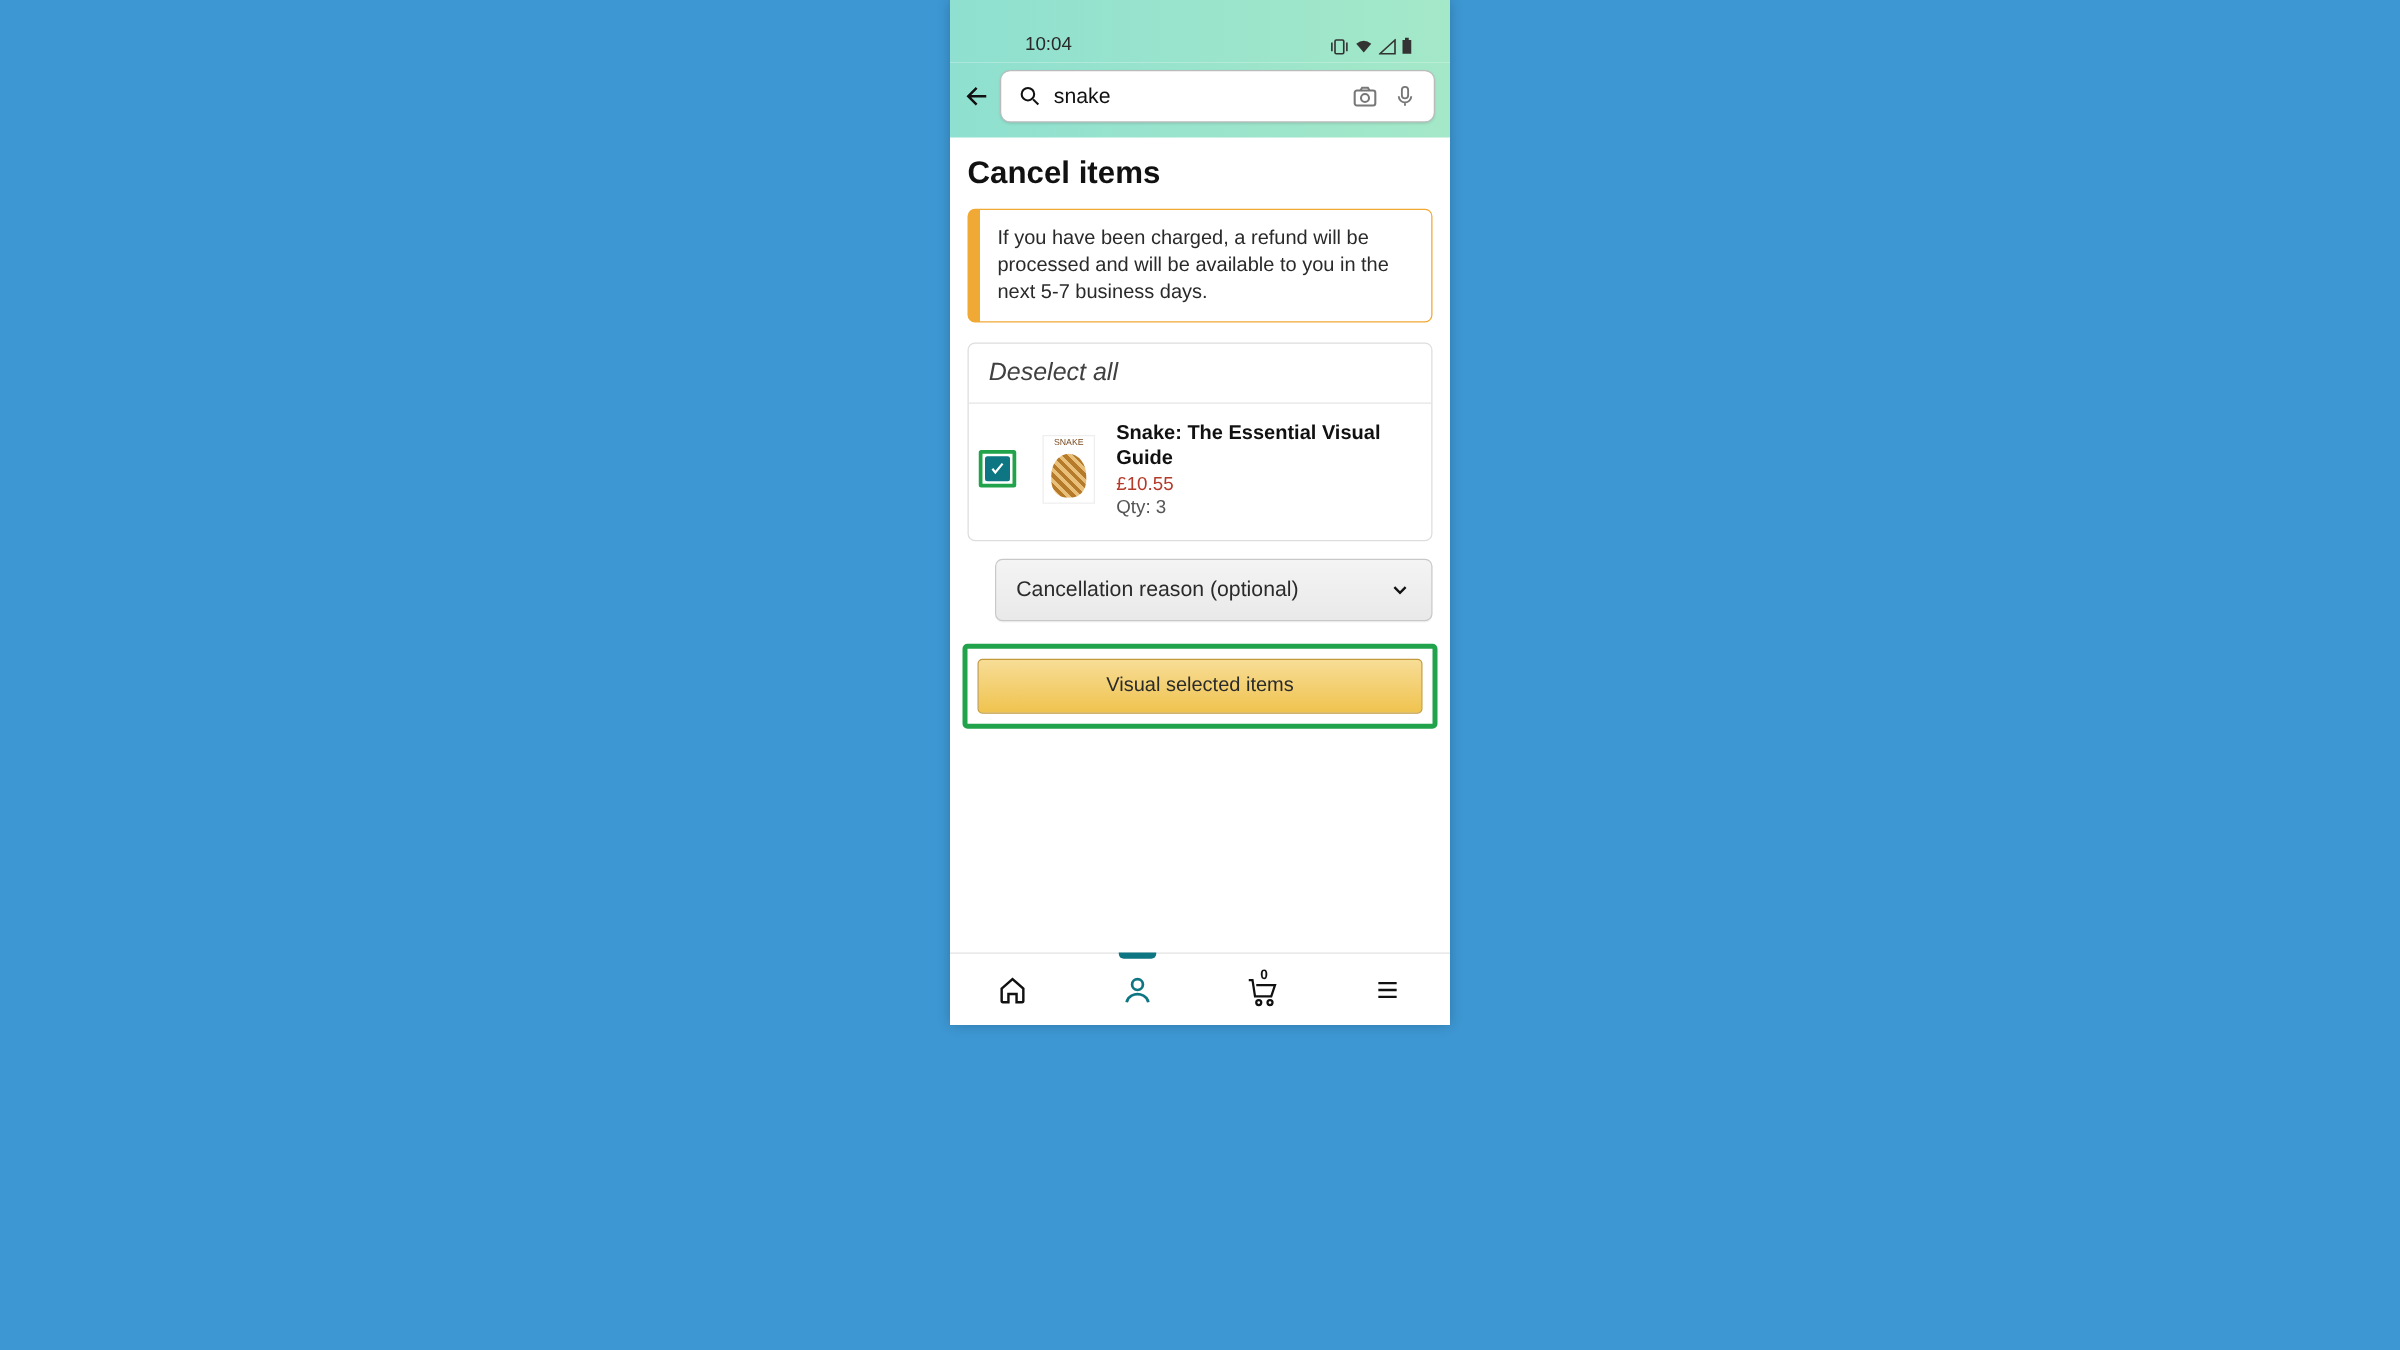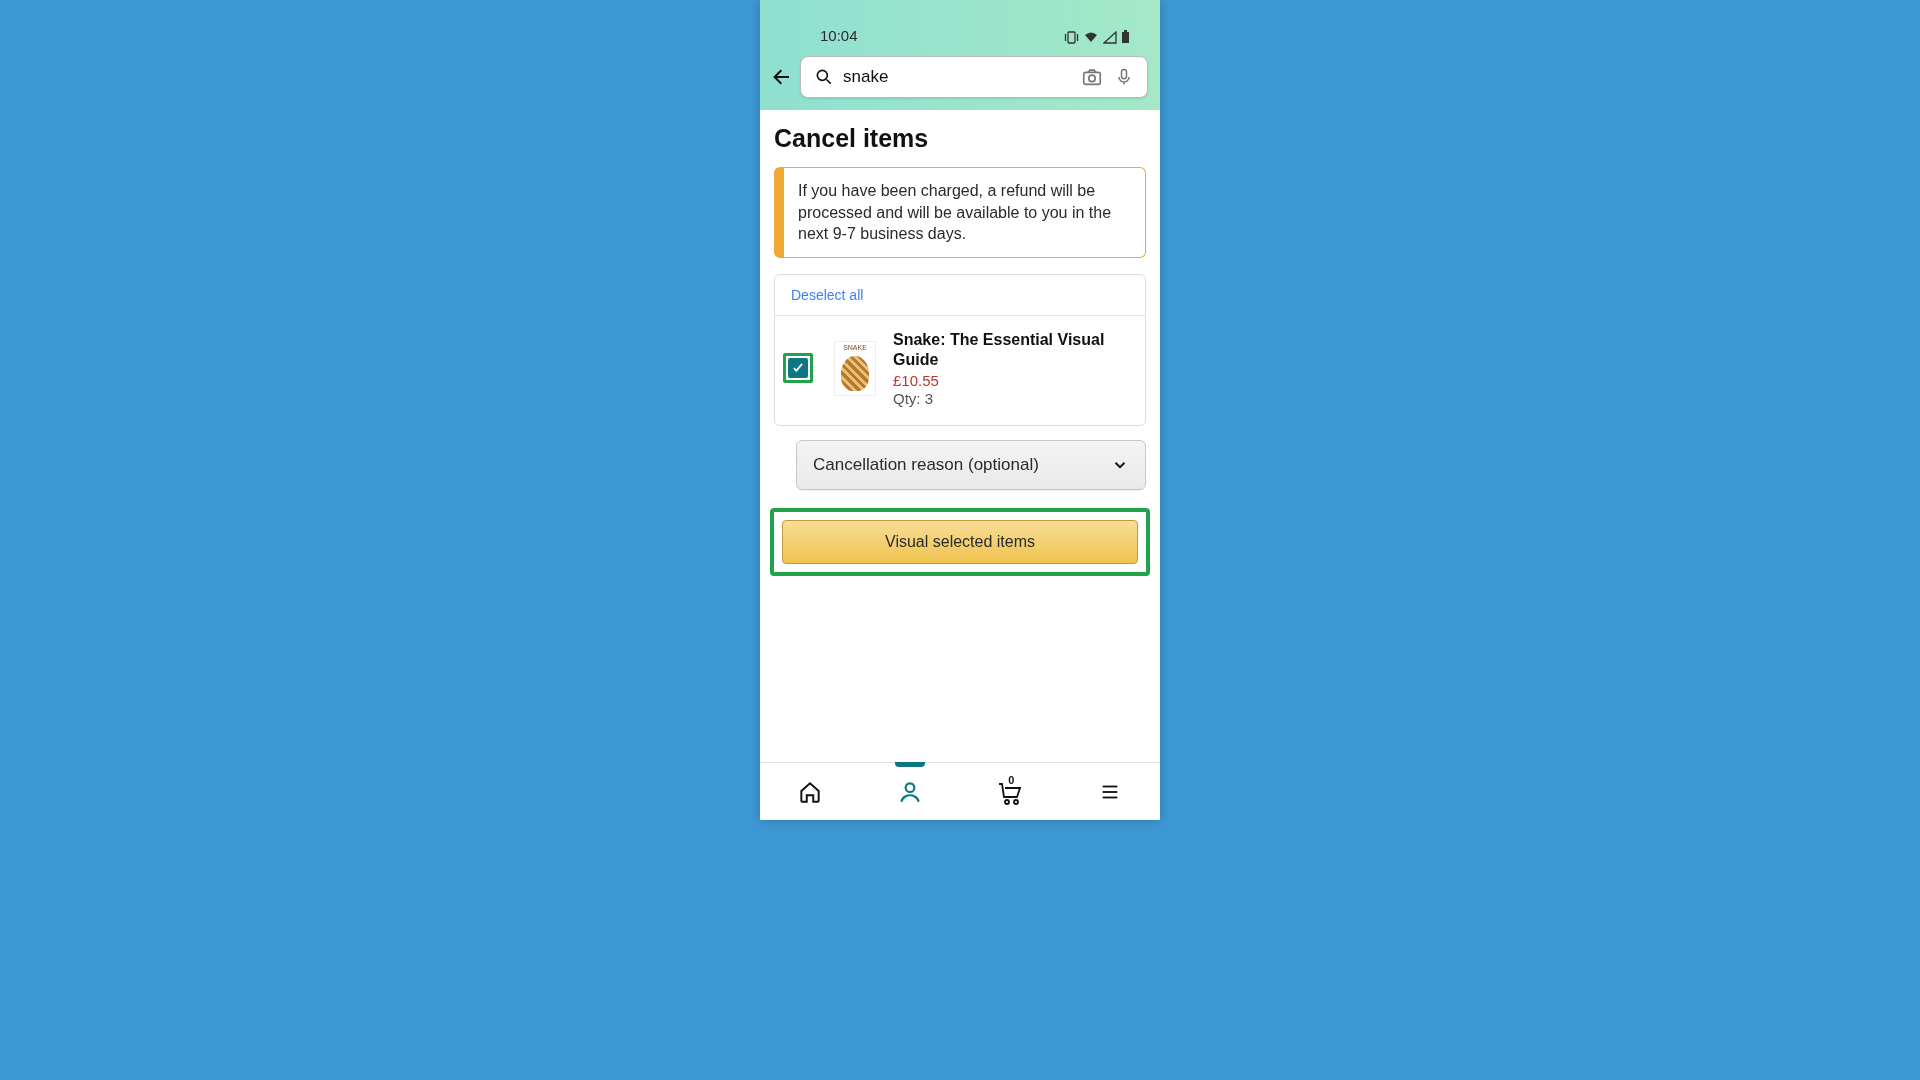--- a/index.html
+++ b/index.html
@@ -75,25 +75,26 @@
     line-height: 1.35;
     margin-bottom: 16px;
   }
   .card {
     border: 1px solid #ddd;
     border-radius: 6px;
     margin-bottom: 14px;
     overflow: hidden;
   }
   .deselect {
-    color: #3b82f6;
-    font-size: 14px;
+    color: #404040;
+    font-size: 20px;
     padding: 12px 16px;
     border-bottom: 1px solid #e5e5e5;
     cursor: pointer;
+    font-style: italic;
   }
   .item-row {
     display: flex;
     align-items: center;
     padding: 14px 12px 18px 8px;
     gap: 17px;
   }
   .checkbox-outline {
     border: 3px solid #20a34a;
     padding: 2px;
@@ -233,21 +234,21 @@
             <rect x="9" y="3" width="6" height="11" rx="3" fill="none" stroke="#777" stroke-width="1.8"></rect>
             <path d="M6 12a6 6 0 0012 0M12 18v3" fill="none" stroke="#777" stroke-width="1.8"></path>
           </svg>
       </span>
     </div>
   </div>
 
   <div class="content">
     <div class="page-title">Cancel items</div>
 
-    <div class="notice">If you have been charged, a refund will be processed and will be available to you in the next 9-7 business days.</div>
+    <div class="notice">If you have been charged, a refund will be processed and will be available to you in the next 5-7 business days.</div>
 
     <div class="card">
       <div class="deselect">Deselect all</div>
       <div class="item-row">
         <span class="checkbox-outline">
           <span class="checkbox-inner">
             <svg width="14" height="14" viewBox="0 0 24 24">
                 <path d="M5 12l4 5 10-12" fill="none" stroke="#fff" stroke-width="3"></path>
               </svg>
           </span>

